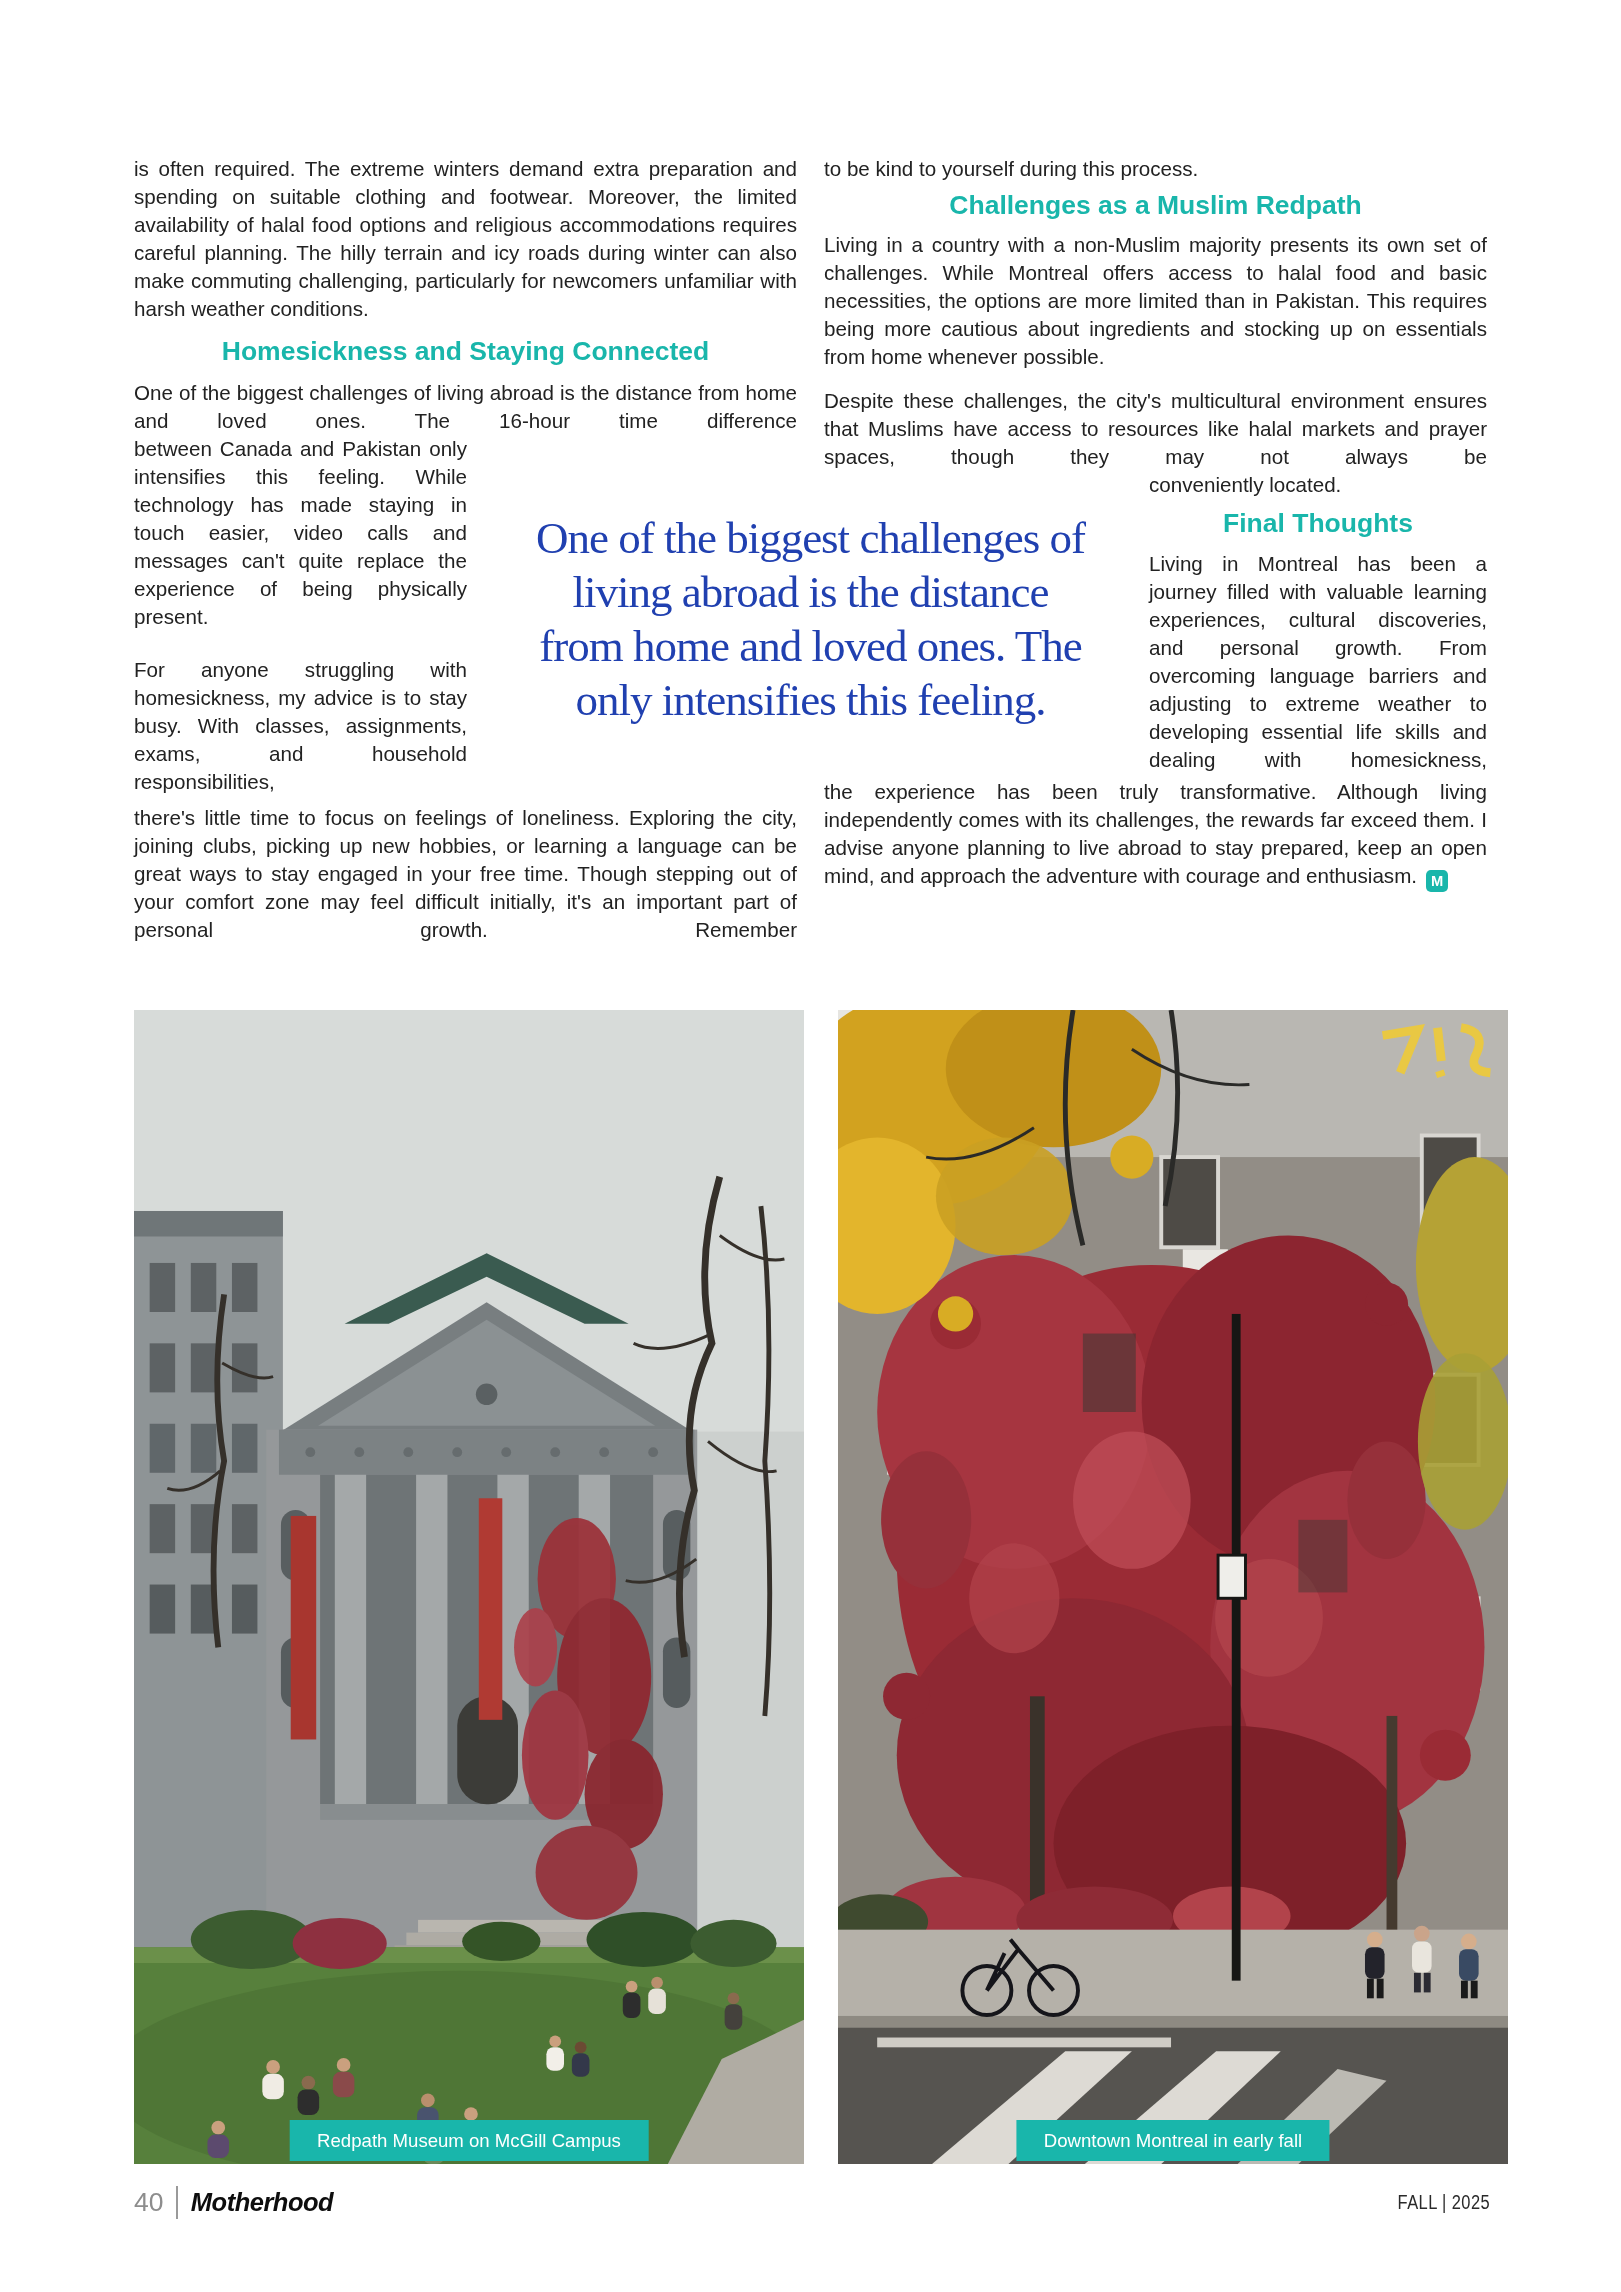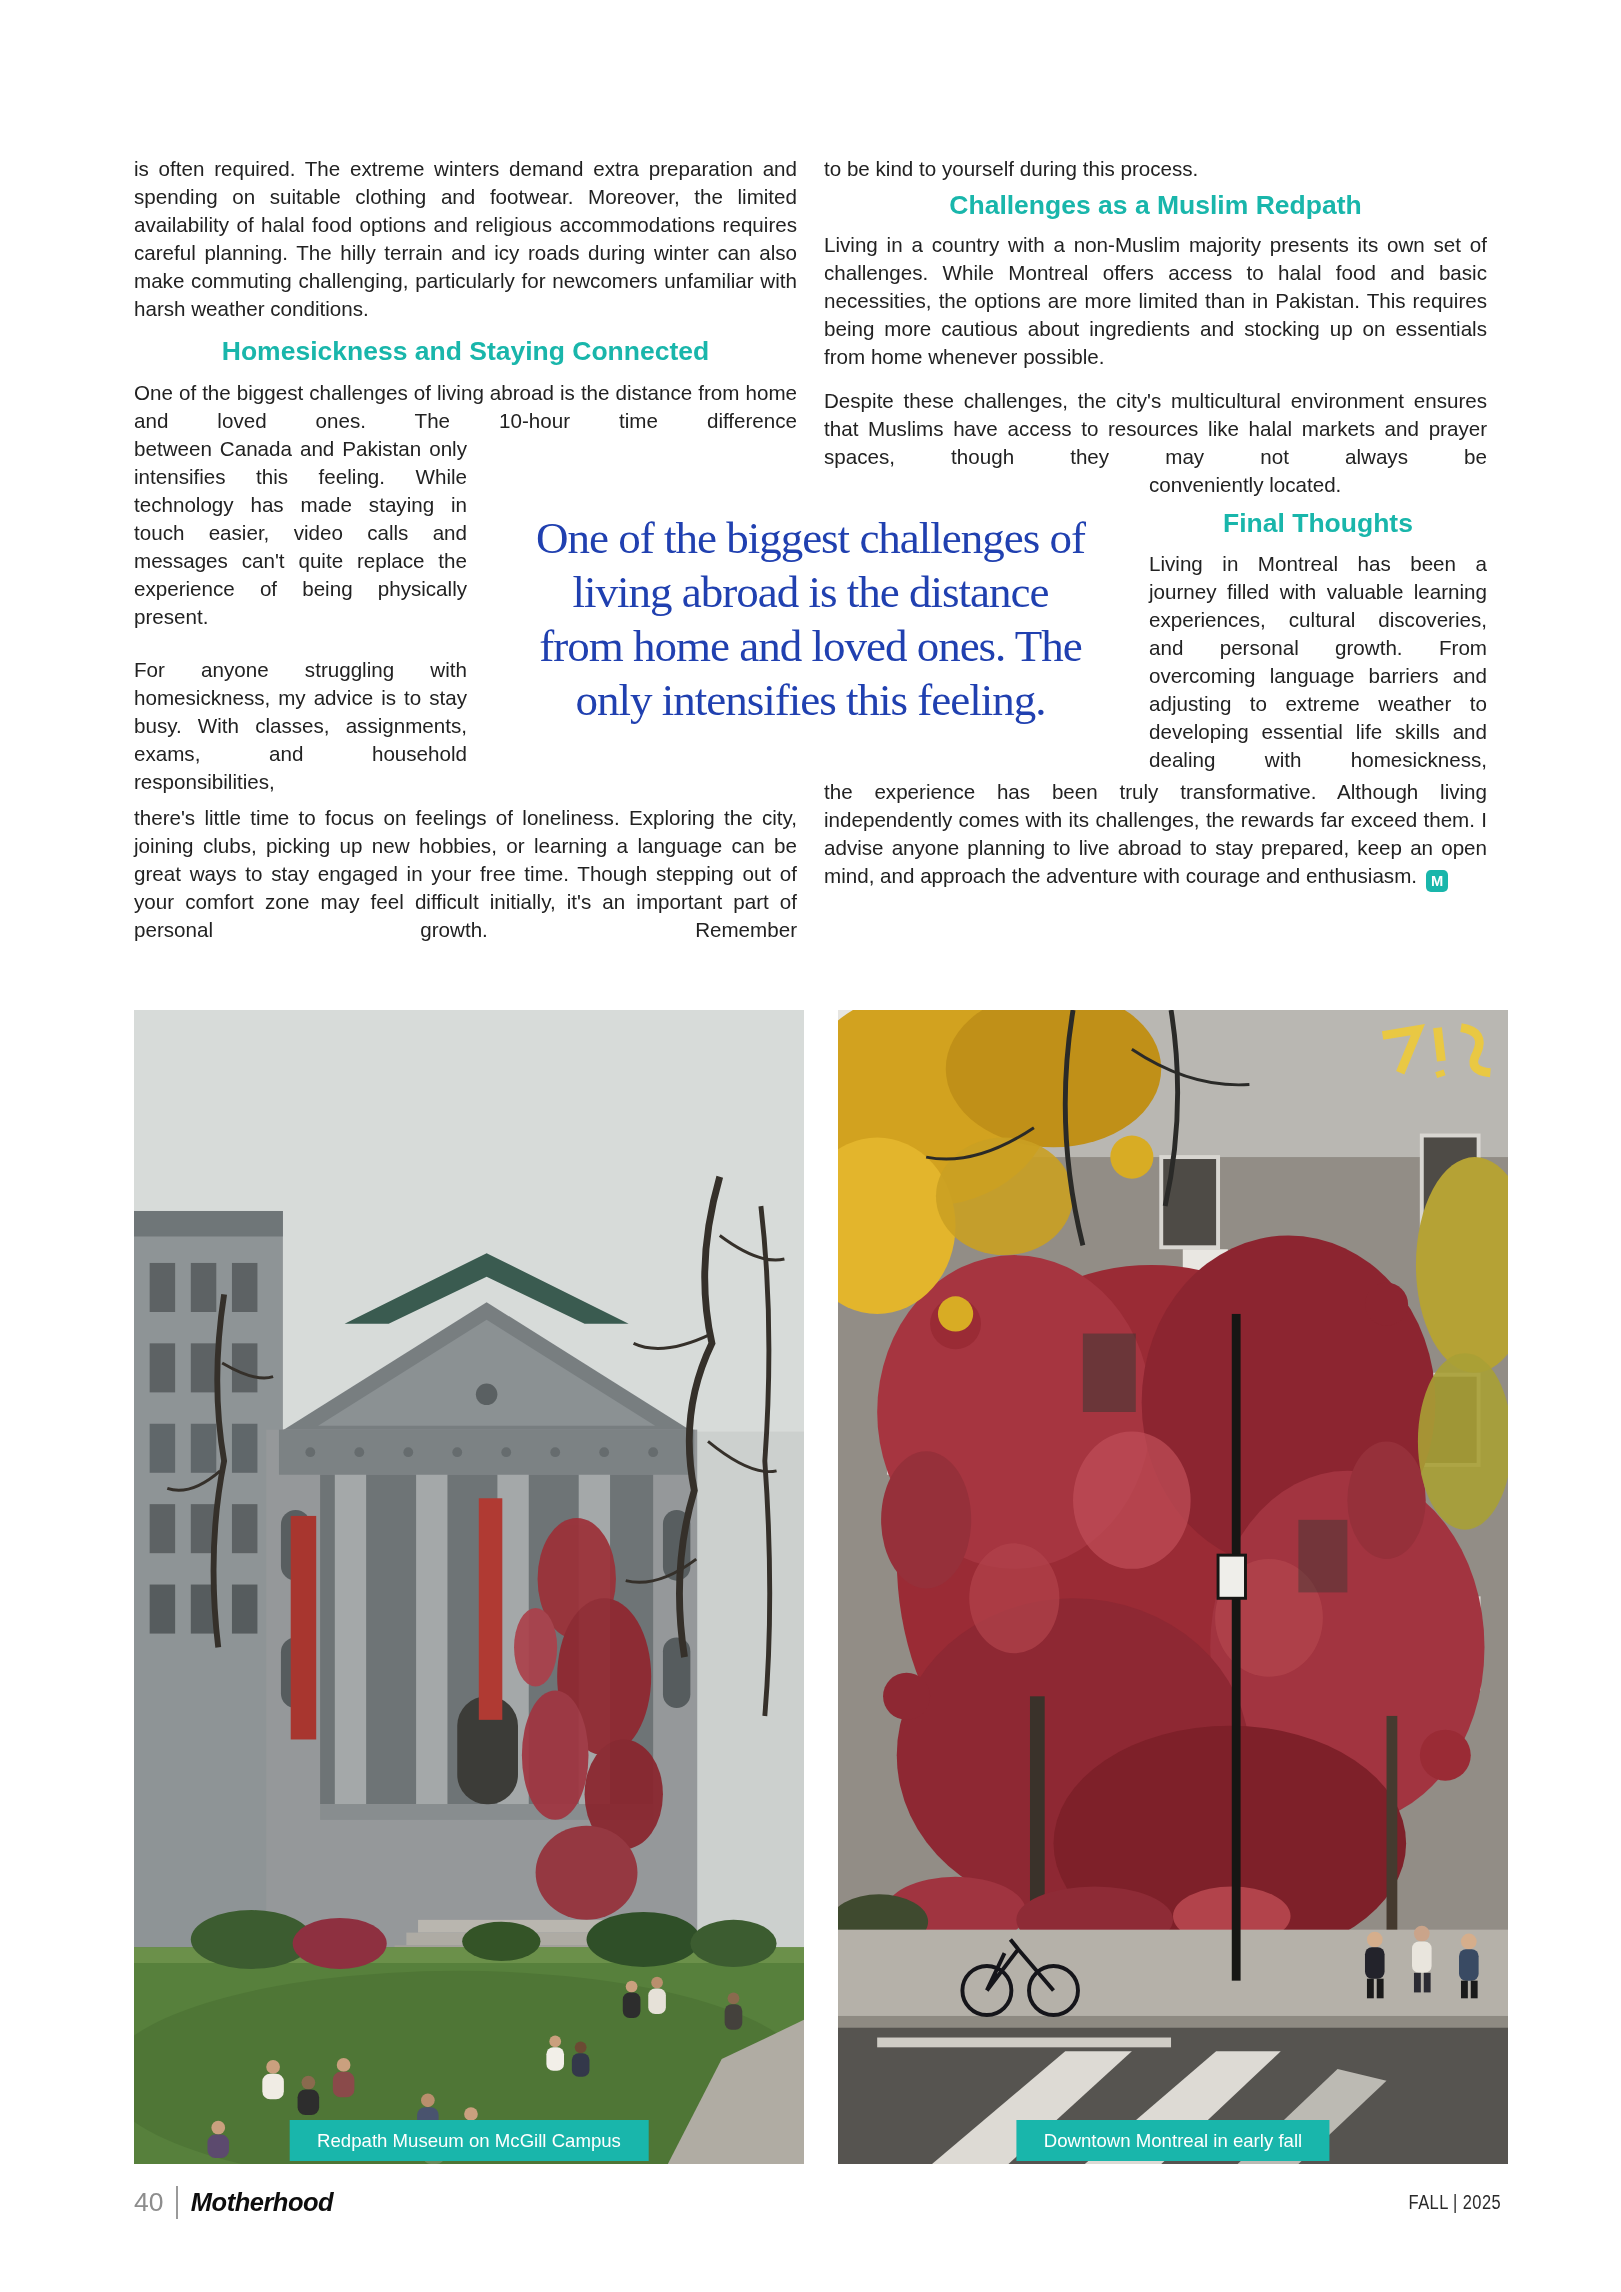--- a/index.html
+++ b/index.html
@@ -35,37 +35,37 @@
     background:var(--accent,#19b6ab); color:#fff; font-size:18.6px;
     height:41px; line-height:41px; padding:0 27.4px; white-space:nowrap;
   }
   .endmark {
     display:inline-block; width:22.5px; height:22.5px; border-radius:4.9px;
     background:var(--accent,#19b6ab); color:#fff; font-weight:bold;
     font-size:14.7px; line-height:22.5px; text-align:center; vertical-align:-2.9px;
     margin-left:8.8px; font-style:normal;
   }
   .footer {
-    position:absolute; top:2182px; left:134px; right:120px;
+    position:absolute; top:2182px; left:134px; right:131px;
     display:flex; align-items:center; height:41px;
   }
   .page-no { font-size:26.5px; color:#8d8d8d; font-weight:400; }
   .foot-divider { width:2px; height:33px; background:#9a9a9a; margin:0 12.7px; }
   .mag-name { font-size:25.5px; font-weight:bold; font-style:italic; color:#0d0d0d; letter-spacing:-0.5px; }
   .issue { margin-left:auto; font-size:19.6px; color:#2a2a2a; transform:scaleX(0.84); transform-origin:right center; letter-spacing:0.5px; }
 </style>
 </head>
 <body>
 
 <div class="page">
 
   <div class="col col-left">
     <p class="body">is often required. The extreme winters demand extra preparation and spending on suitable clothing and footwear. Moreover, the limited availability of halal food options and religious accommodations requires careful planning. The hilly terrain and icy roads during winter can also make commuting challenging, particularly for newcomers unfamiliar with harsh weather conditions.</p>
     <h2 class="heading" style="margin-top:11.8px;">Homesickness and Staying Connected</h2>
-    <p class="body jlast" style="margin-top:10.8px;">One of the biggest challenges of living abroad is the distance from home and loved ones. The 10-hour time difference</p>
+    <p class="body jlast" style="margin-top:10.8px;">One of the biggest challenges of living abroad is the distance from home and loved ones. The 16-hour time difference</p>
     <p class="body narrow-l">between Canada and Pakistan only intensifies this feeling. While technology has made staying in touch easier, video calls and messages can't quite replace the experience of being physically present.</p>
     <p class="body jlast narrow-l" style="margin-top:25.5px;">For anyone struggling with homesickness, my advice is to stay busy. With classes, assignments, exams, and household responsibilities,</p>
     <p class="body jlast" style="margin-top:7.8px;">there's little time to focus on feelings of loneliness. Exploring the city, joining clubs, picking up new hobbies, or learning a language can be great ways to stay engaged in your free time. Though stepping out of your comfort zone may feel difficult initially, it's an important part of personal growth. Remember</p>
   </div>
 
   <div class="col col-right">
     <p class="body" style="text-align:left;">to be kind to yourself during this process.</p>
     <h2 class="heading" style="margin-top:5.9px;">Challenges as a Muslim Redpath</h2>
     <p class="body" style="margin-top:8.8px;">Living in a country with a non-Muslim majority presents its own set of challenges. While Montreal offers access to halal food and basic necessities, the options are more limited than in Pakistan. This requires being more cautious about ingredients and stocking up on essentials from home whenever possible.</p>
     <p class="body jlast" style="margin-top:16.7px;">Despite these challenges, the city's multicultural environment ensures that Muslims have access to resources like halal markets and prayer spaces, though they may not always be</p>

